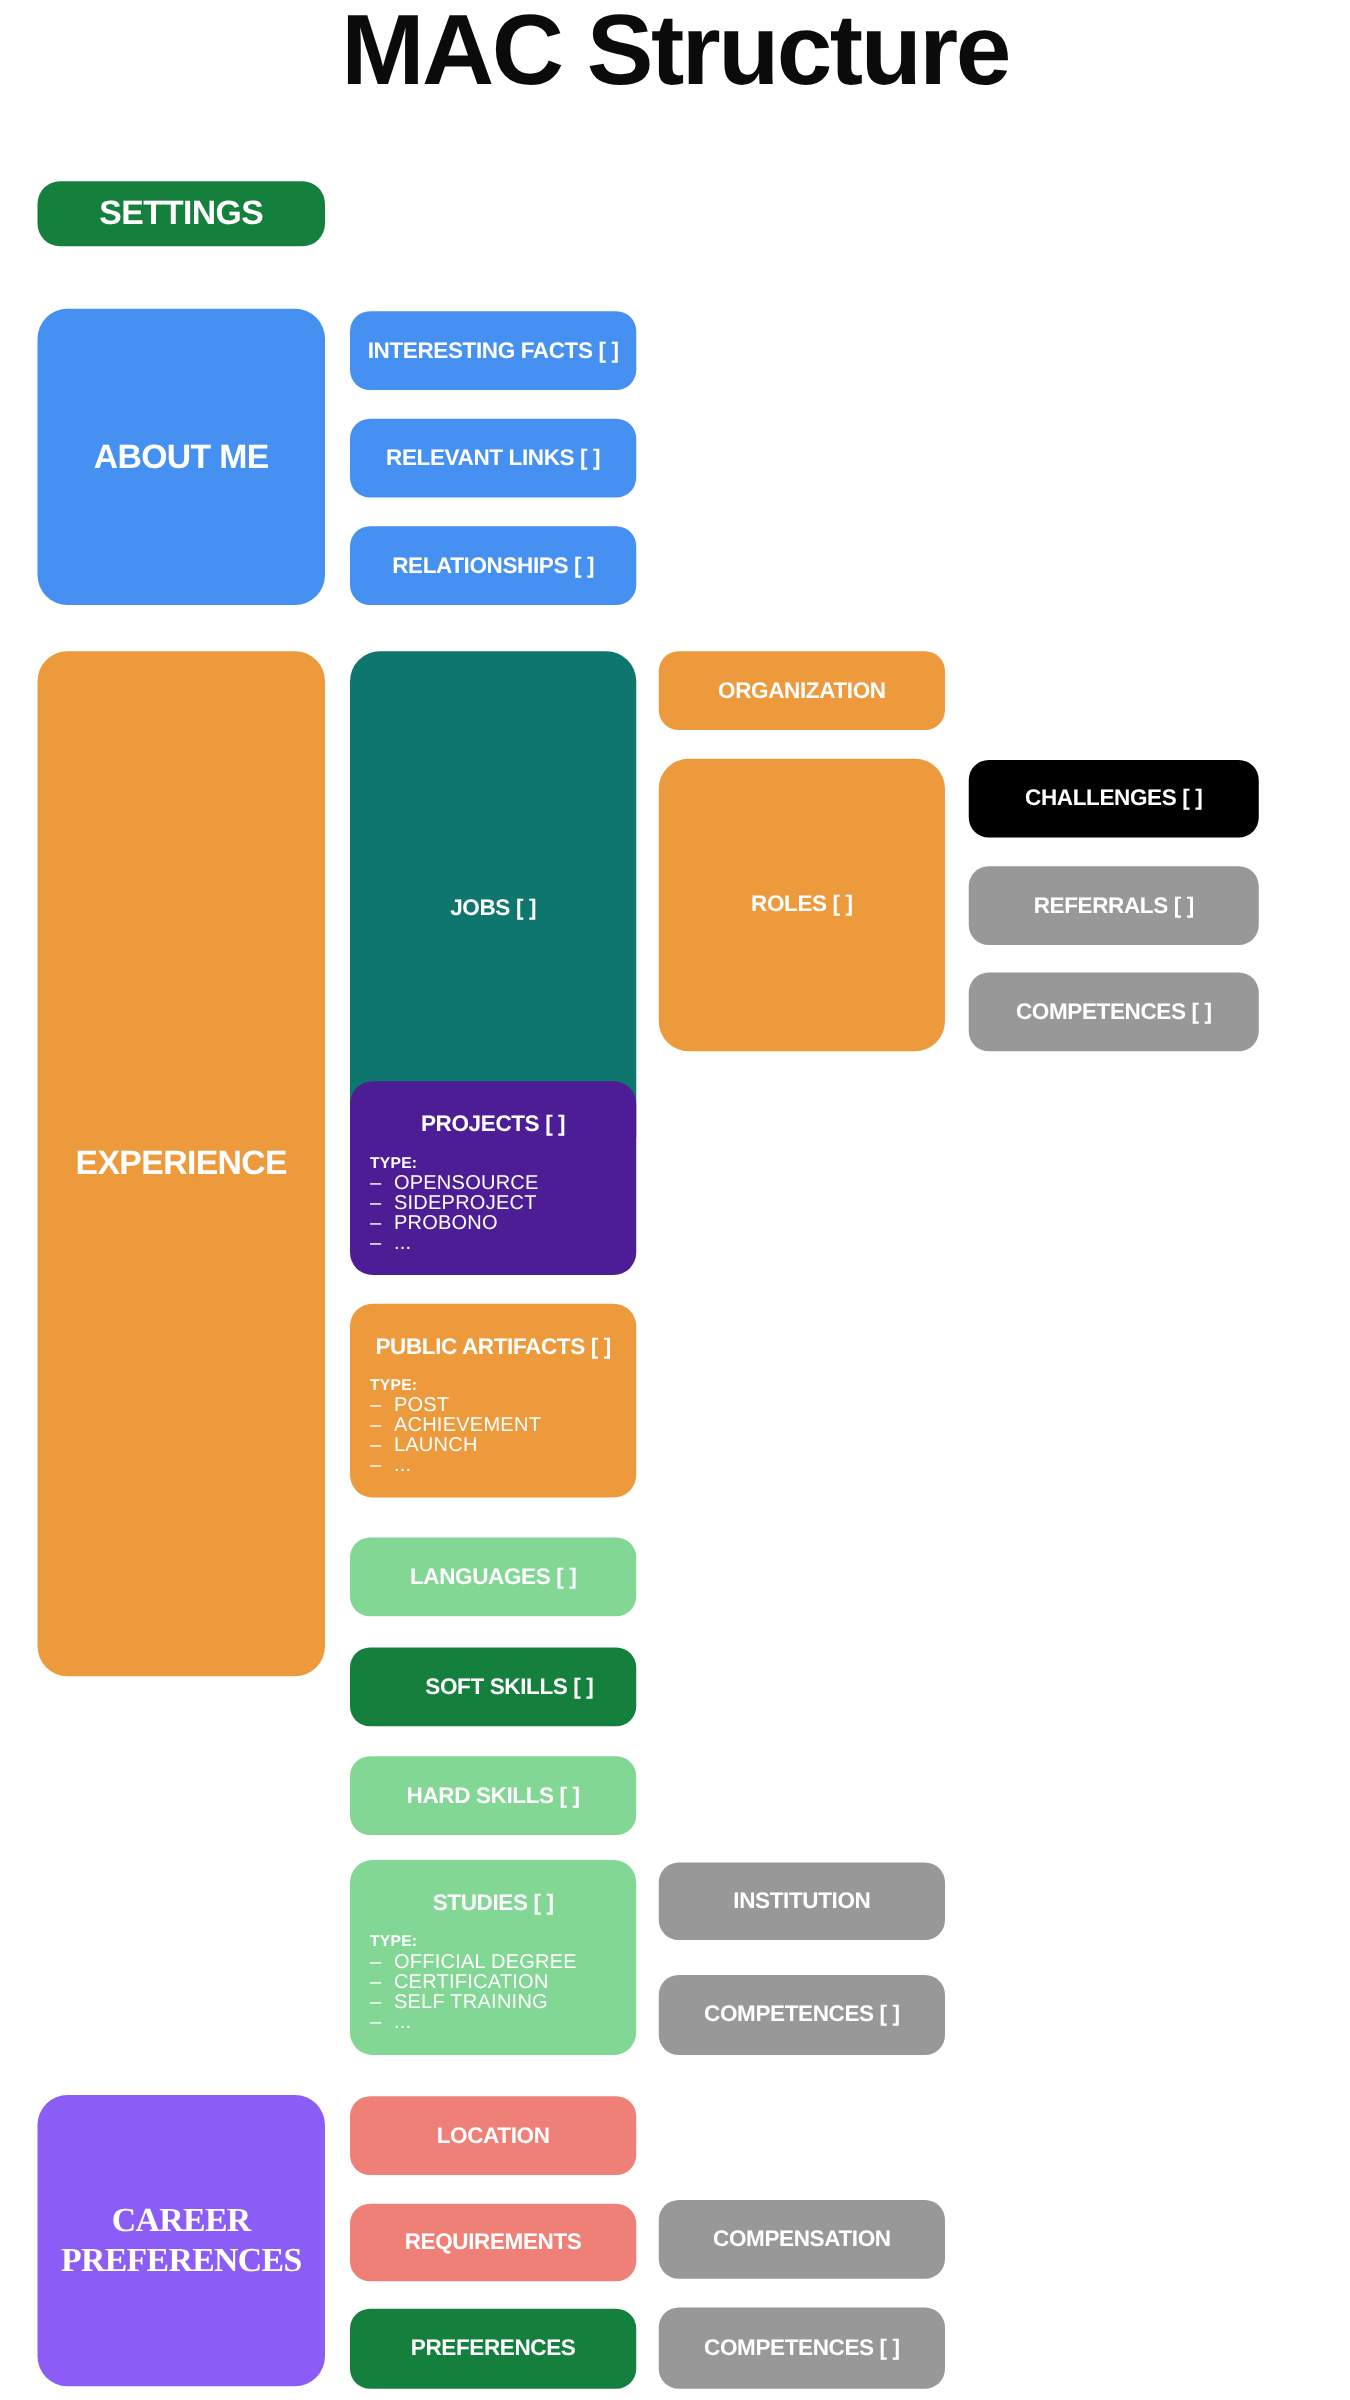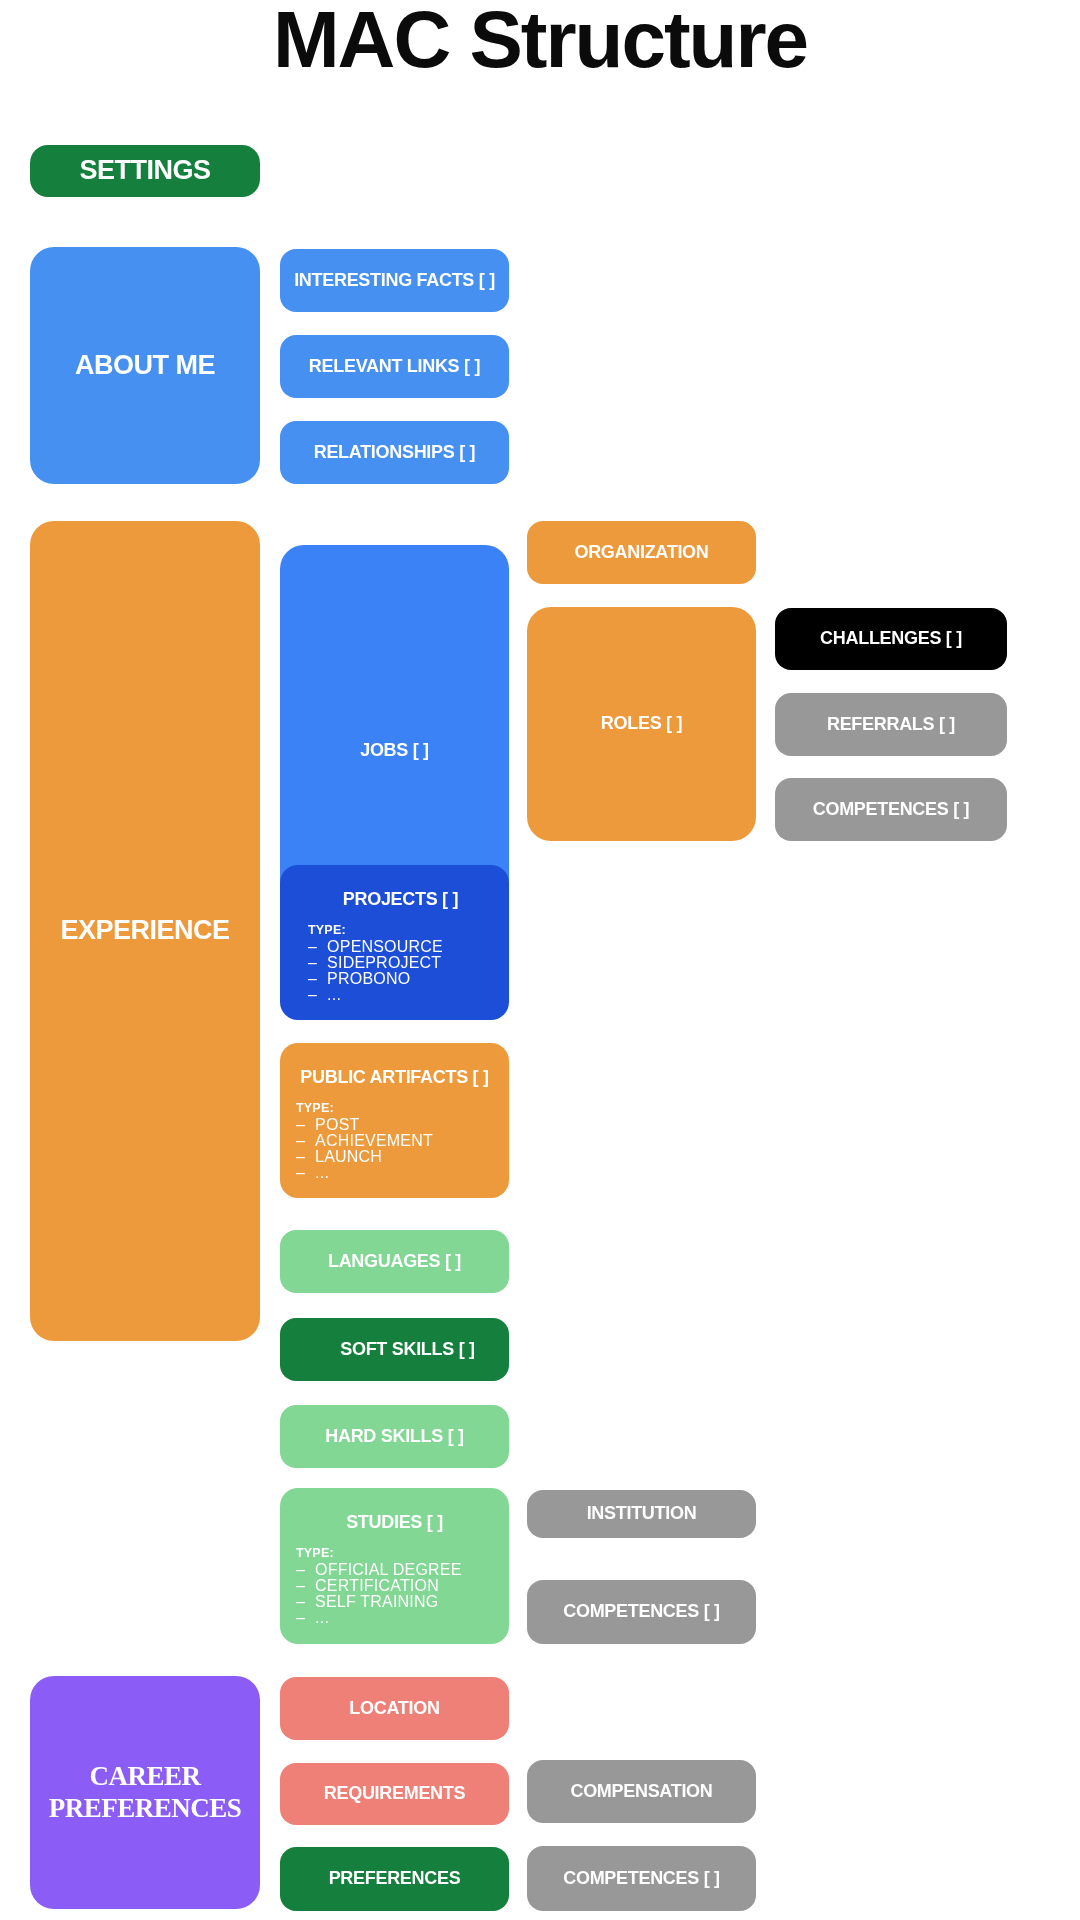--- a/index.html
+++ b/index.html
@@ -43,40 +43,40 @@
   <div class="block center r-sm" style="left: 280px; top: 335px; width: 229px; height: 63px; background: rgb(70, 144, 242);">
     <span class="lbl-child">RELEVANT LINKS [ ]</span>
   </div>
   <div class="block center r-sm" style="left: 280px; top: 421px; width: 229px; height: 63px; background: rgb(70, 144, 242);">
     <span class="lbl-child">RELATIONSHIPS [ ]</span>
   </div>
 
   <div class="block center r-lg" style="left: 30px; top: 521px; width: 230px; height: 820px; background: rgb(236, 154, 60);">
     <span class="lbl-section">EXPERIENCE</span>
   </div>
-  <div class="block center r-lg" style="left: 280px; top: 521px; width: 229px; height: 412px; background: #3b82f6; margin-top: 24px;">
+  <div class="block center r-lg" style="left: 280px; top: 521px; width: 229px; height: 412px; background: #0f766e;">
     <span class="lbl-child">JOBS [ ]</span>
   </div>
   <div class="block center r-sm" style="left: 527px; top: 521px; width: 229px; height: 63px; background: rgb(236, 154, 60);">
     <span class="lbl-child">ORGANIZATION</span>
   </div>
   <div class="block center r-lg" style="left: 527px; top: 607px; width: 229px; height: 234px; background: rgb(236, 154, 60);">
     <span class="lbl-child">ROLES [ ]</span>
   </div>
   <div class="block center r-sm" style="left: 775px; top: 608px; width: 232px; height: 62px; background: #000000;">
     <span class="lbl-child">CHALLENGES [ ]</span>
   </div>
   <div class="block center r-sm" style="left: 775px; top: 693px; width: 232px; height: 63px; background: rgb(152, 152, 152);">
     <span class="lbl-child">REFERRALS [ ]</span>
   </div>
   <div class="block center r-sm" style="left: 775px; top: 778px; width: 232px; height: 63px; background: rgb(152, 152, 152);">
     <span class="lbl-child">COMPETENCES [ ]</span>
   </div>
 
-  <div class="block detail r-md" style="left: 280px; top: 865px; width: 229px; height: 155px; background: #1d4ed8; padding-left: 12px;">
+  <div class="block detail r-md" style="left: 280px; top: 865px; width: 229px; height: 155px; background: #4c1d95;">
     <span class="lbl-child">PROJECTS [ ]</span>
     <div class="type-wrap">
       <div class="type-label">TYPE:</div>
       <div>
           <div class="type-item">OPENSOURCE</div>
           <div class="type-item">SIDEPROJECT</div>
           <div class="type-item">PROBONO</div>
           <div class="type-item">...</div>
         </div>
     </div>
@@ -110,21 +110,21 @@
     <div class="type-wrap">
       <div class="type-label">TYPE:</div>
       <div>
           <div class="type-item">OFFICIAL DEGREE</div>
           <div class="type-item">CERTIFICATION</div>
           <div class="type-item">SELF TRAINING</div>
           <div class="type-item">...</div>
         </div>
     </div>
   </div>
-  <div class="block center r-sm" style="left: 527px; top: 1490px; width: 229px; height: 48px; background: rgb(152, 152, 152);">
+  <div class="block center r-sm" style="left: 527px; top: 1490px; width: 229px; height: 62px; background: rgb(152, 152, 152);">
     <span class="lbl-child">INSTITUTION</span>
   </div>
   <div class="block center r-sm" style="left: 527px; top: 1580px; width: 229px; height: 64px; background: rgb(152, 152, 152);">
     <span class="lbl-child">COMPETENCES [ ]</span>
   </div>
 
   <div class="block center r-lg" style="left: 30px; top: 1676px; width: 230px; height: 233px; background: #8b5cf6; font-family: Liberation Serif, serif;">
     <span class="lbl-section">CAREER PREFERENCES</span>
   </div>
   <div class="block center r-sm" style="left: 280px; top: 1677px; width: 229px; height: 63px; background: rgb(238, 128, 119);">

